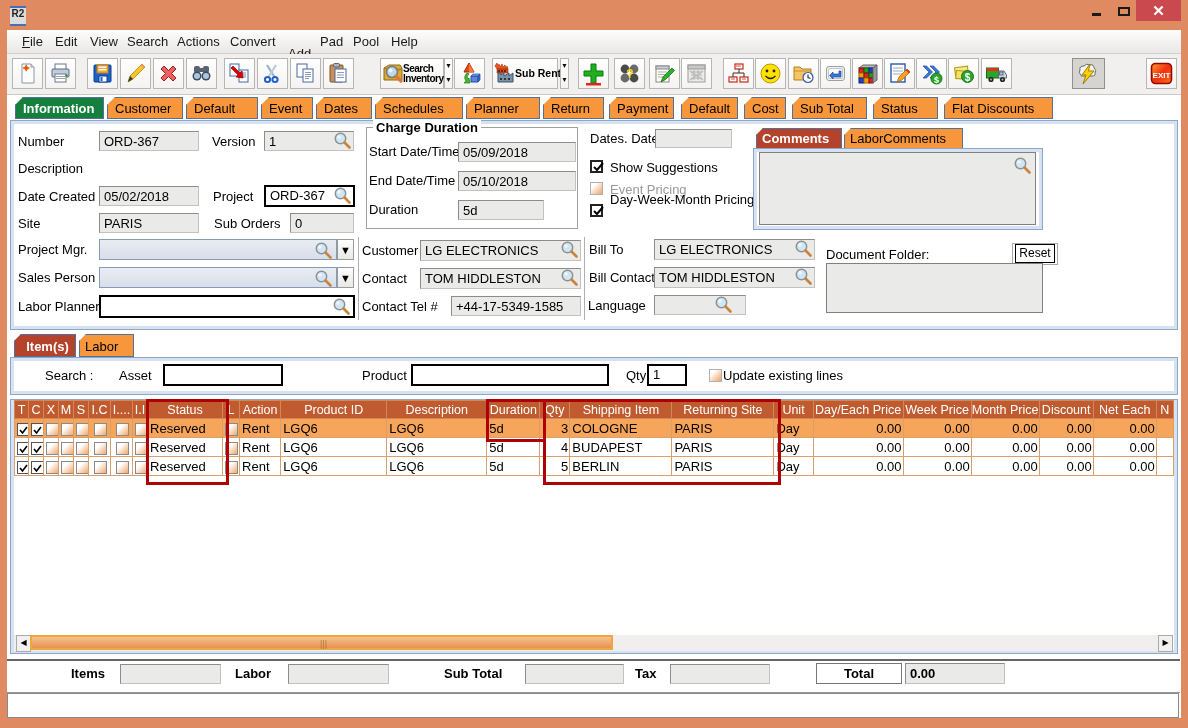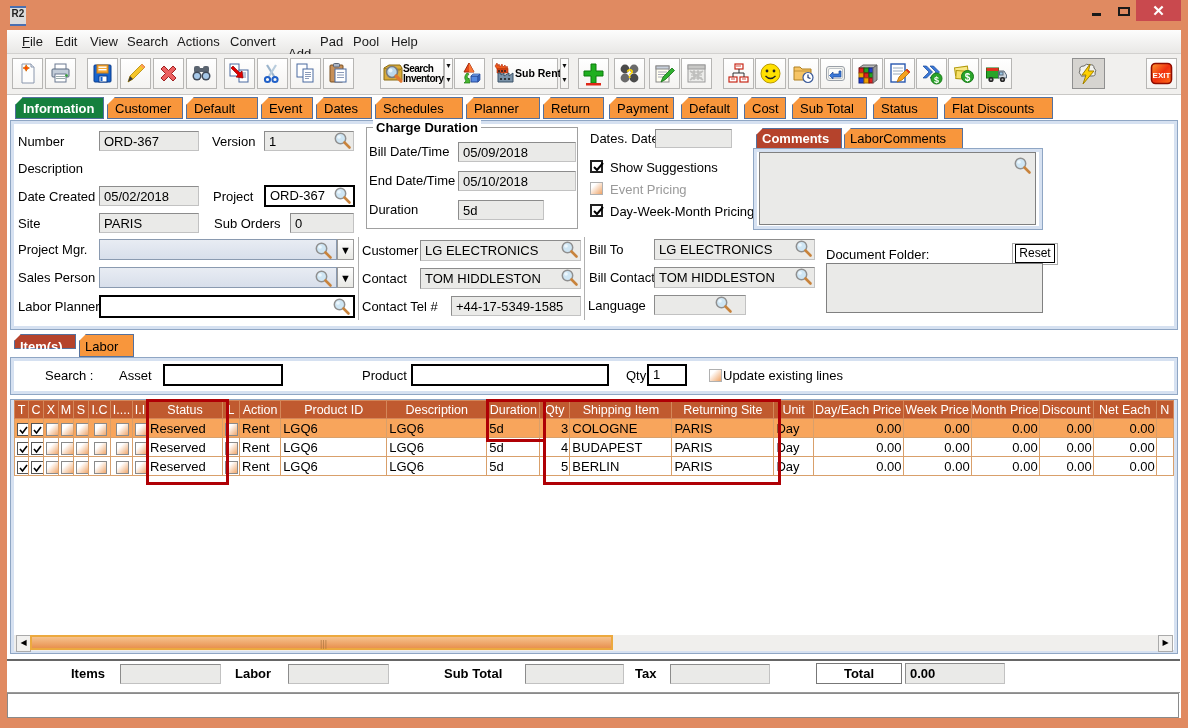--- a/index.html
+++ b/index.html
@@ -358,21 +358,21 @@
           <circle cx="6" cy="6" r="1.8" fill="#edf7fd"></circle>
           <path d="M11.5,11.5 L16.5,16.5" stroke="#c8833c" stroke-width="2.6" stroke-linecap="round"></path>
         </svg></div>
     <span class="lbl" style="left:11px;top:186px;">Site</span>
     <div class="fld" style="left:92px;top:183px;width:100px;height:20px;">PARIS</div>
     <span class="lbl" style="left:207px;top:186px;">Sub Orders</span>
     <div class="fld" style="left:283px;top:183px;width:64px;height:20px;">0</div>
 
     <div class="grp" style="left:359px;top:97px;width:210px;height:100px;"></div>
     <span class="grplbl" style="left:366px;top:90px;">Charge Duration</span>
-    <span class="lbl" style="left:362px;top:114px;">Bill Date/Time</span>
+    <span class="lbl" style="left:362px;top:114px;">Start Date/Time</span>
     <div class="fld" style="left:451px;top:112px;width:118px;height:20px;">05/09/2018</div>
     <span class="lbl" style="left:362px;top:143px;text-align:right;">End Date/Time</span>
     <div class="fld" style="left:451px;top:141px;width:118px;height:20px;">05/10/2018</div>
     <span class="lbl" style="left:362px;top:172px;">Duration</span>
     <div class="fld" style="left:451px;top:170px;width:86px;height:20px;">5d</div>
 
     <span class="lbl" style="left:583px;top:101px;">Dates. Date</span>
     <div class="fld" style="left:648px;top:99px;width:77px;height:19px;"></div>
     <div class="chk" style="left:583px;top:130px;">
         <svg width="15" height="15" viewBox="0 0 15 15">
@@ -380,21 +380,21 @@
         </svg>
       </div>
     <span class="lbl" style="left:603px;top:130px;">Show Suggestions</span>
     <div class="chk dis" style="left:583px;top:152px;"></div>
     <span class="lbl" style="left:603px;top:152px;color:#9a9a9a;">Event Pricing</span>
     <div class="chk" style="left:583px;top:174px;">
         <svg width="15" height="15" viewBox="0 0 15 15">
           <path d="M3,7 L6,10 L12,3" stroke="#000" stroke-width="2" fill="none"></path>
         </svg>
       </div>
-    <span class="lbl" style="left:603px;top:174px;">Day-Week-Month Pricing</span>
+    <span class="lbl" style="left:603px;top:162px;">Day-Week-Month Pricing</span>
 
     <div class="stab stabsel" style="left:749px;top:98px;width:86px;">Comments</div>
     <div class="stab" style="left:837px;top:98px;width:119px;">LaborComments</div>
     <div class="abs" style="left:746px;top:118px;width:288px;height:80px;border:1px solid #8FA6C4;box-shadow:inset 0 0 0 3px #D6E1F1;background:#fff;"></div>
     <div class="abs" style="left:752px;top:122px;width:275px;height:71px;background:#EAEAE8;border:1px solid #808080;">
         <svg class="mag" style="right:3px;top:3px;" viewBox="0 0 19 19">
           <circle cx="7.5" cy="7.5" r="5.2" fill="#cfe6f4" stroke="#909090" stroke-width="1.5"></circle>
           <circle cx="6" cy="6" r="1.8" fill="#edf7fd"></circle>
           <path d="M11.5,11.5 L16.5,16.5" stroke="#c8833c" stroke-width="2.6" stroke-linecap="round"></path>
         </svg>
@@ -465,21 +465,21 @@
           <circle cx="7.5" cy="7.5" r="5.2" fill="#cfe6f4" stroke="#909090" stroke-width="1.5"></circle>
           <circle cx="6" cy="6" r="1.8" fill="#edf7fd"></circle>
           <path d="M11.5,11.5 L16.5,16.5" stroke="#c8833c" stroke-width="2.6" stroke-linecap="round"></path>
         </svg>
       </div>
     <span class="lbl" style="left:819px;top:217px;">Document Folder:</span>
     <div class="abs" style="left:1005px;top:213px;width:44px;height:20px;background:#fff;border:1px solid #aaa;"></div>
     <div class="abs" style="left:1008px;top:214px;width:38px;height:17px;background:#fff;border:1px solid #000;font-size:12px;text-align:center;line-height:16px;font-family:'Liberation Sans',sans-serif;">Reset</div>
     <div class="abs" style="left:819px;top:233px;width:215px;height:48px;background:#EAEAE8;border:1px solid #808080;"></div>
 
-    <div class="stab stabsel" style="left:7px;top:304px;width:62px;height:15px;line-height:23px;">Item(s)</div>
+    <div class="stab stabsel" style="left:7px;top:304px;width:62px;height:23px;line-height:23px;text-align:center;">Item(s)</div>
     <div class="stab" style="left:72px;top:304px;width:55px;height:23px;line-height:23px;">Labor</div>
 
     <div class="panel" style="left:3px;top:327px;width:1166px;height:36px;"></div>
     <span class="lbl" style="left:38px;top:338px;">Search :</span>
     <span class="lbl" style="left:112px;top:338px;">Asset</span>
     <div class="fldb" style="left:156px;top:334px;width:120px;height:22px;"></div>
     <span class="lbl" style="left:355px;top:338px;">Product</span>
     <div class="fldb" style="left:404px;top:334px;width:198px;height:22px;"></div>
     <span class="lbl" style="left:619px;top:338px;">Qty</span>
     <div class="fldb" style="left:640px;top:334px;width:40px;height:22px;">1</div>

